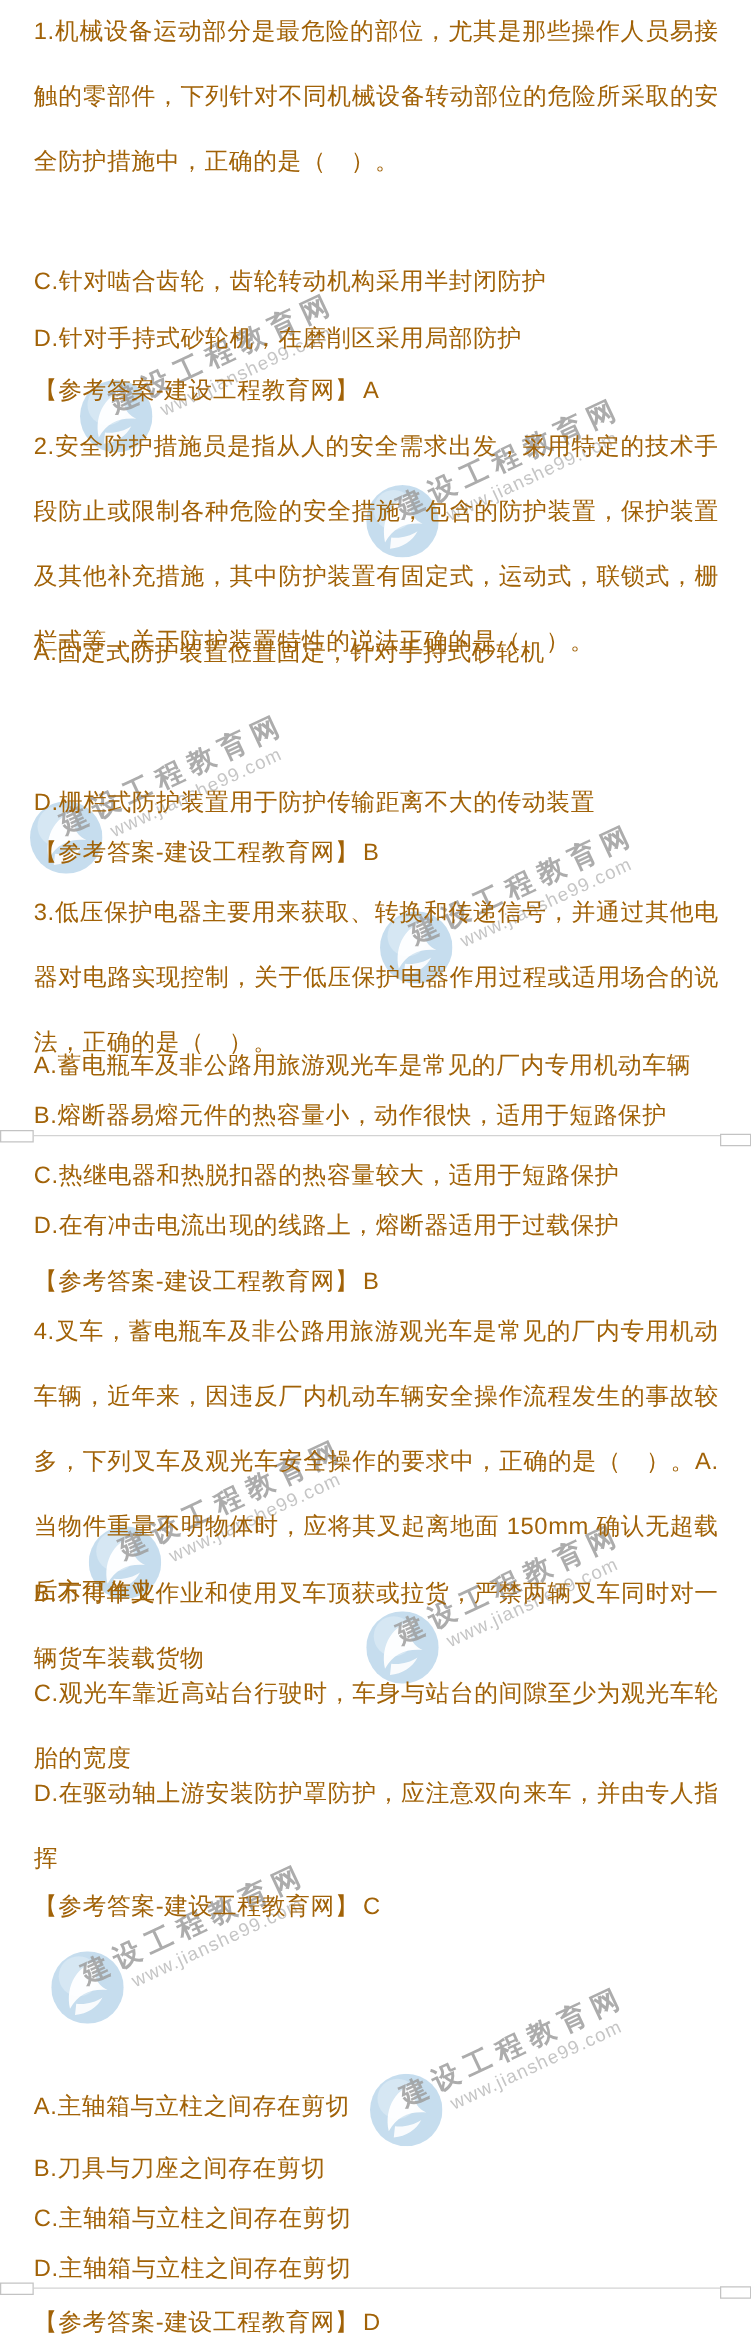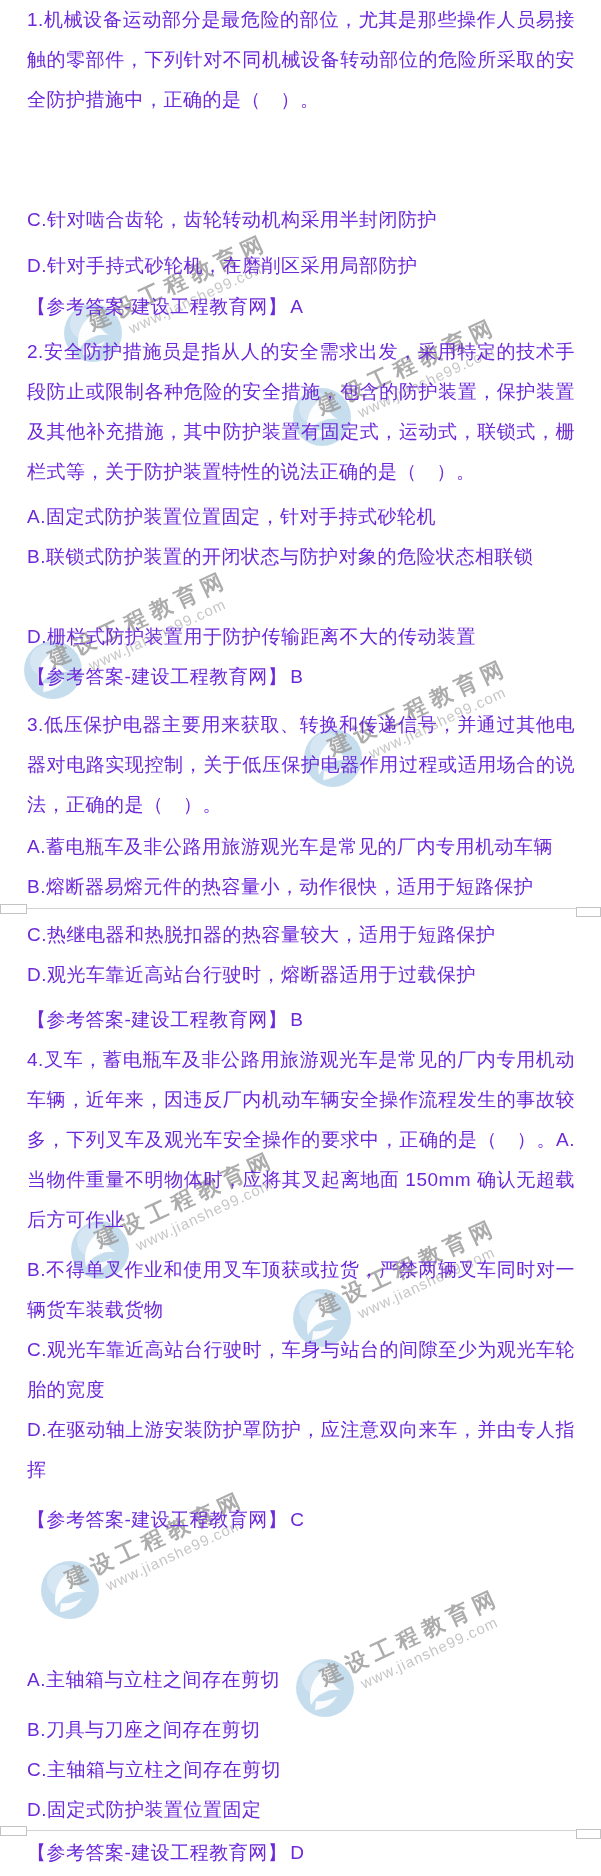--- a/index.html
+++ b/index.html
@@ -26,22 +26,22 @@
   }
   .wm-url{
     font-size:15px;color:#bfbfbf;opacity:.9;
     letter-spacing:1px;line-height:18px;margin-left:34px;
     font-family:"Liberation Sans","DejaVu Sans",sans-serif;
   }
   
   .content{position:absolute;inset:0;z-index:2;}
   .para{
     position:absolute;left:27px;width:548px;
-    font-size:19px;line-height:40px;letter-spacing:.5px;
-    color:#6d28d9;
+    font-size:19px;line-height:52px;letter-spacing:.5px;
+    color:#a16207;
     text-align:justify;text-align-last:left;
   }
   .answer-line{font-size:19px;}
   .answer-letter{margin-left:3px;font-family:"Liberation Sans","DejaVu Sans",sans-serif;}
   
   .pagebreak{position:absolute;left:0;width:601px;height:0;border-top:1px solid #d3d3d3;z-index:3;}
   .pb-box{position:absolute;height:8px;background:#ffffff;border:1px solid #c3c3c3;}
   .pb-box.left{left:0;top:-5px;width:25px;}
   .pb-box.right{right:0;top:-2px;width:23px;}
 </style>
@@ -151,41 +151,40 @@
 
   <div class="content">
 
     <div class="para" style="top:0px">1.机械设备运动部分是最危险的部位，尤其是那些操作人员易接触的零部件，下列针对不同机械设备转动部位的危险所采取的安全防护措施中，正确的是（　）。</div>
     <div class="para" style="top:200px">C.针对啮合齿轮，齿轮转动机构采用半封闭防护</div>
     <div class="para" style="top:246px">D.针对手持式砂轮机，在磨削区采用局部防护</div>
     <div class="para answer-line" style="top:287px"><span>【参考答案-建设工程教育网】</span><span class="answer-letter">A</span></div>
 
     <div class="para" style="top:332px">2.安全防护措施员是指从人的安全需求出发，采用特定的技术手段防止或限制各种危险的安全措施，包含的防护装置，保护装置及其他补充措施，其中防护装置有固定式，运动式，联锁式，栅栏式等，关于防护装置特性的说法正确的是（　）。</div>
     <div class="para" style="top:497px">A.固定式防护装置位置固定，针对手持式砂轮机</div>
-    <div class="para" style="top:537px">B.联锁式防护装置的开闭状态与防护对象的危险状态相联锁</div>
     <div class="para" style="top:617px">D.栅栏式防护装置用于防护传输距离不大的传动装置</div>
     <div class="para answer-line" style="top:657px"><span>【参考答案-建设工程教育网】</span><span class="answer-letter">B</span></div>
 
     <div class="para" style="top:705px">3.低压保护电器主要用来获取、转换和传递信号，并通过其他电器对电路实现控制，关于低压保护电器作用过程或适用场合的说法，正确的是（　）。</div>
     <div class="para" style="top:827px">A.蓄电瓶车及非公路用旅游观光车是常见的厂内专用机动车辆</div>
     <div class="para" style="top:867px">B.熔断器易熔元件的热容量小，动作很快，适用于短路保护</div>
     <div class="para" style="top:915px">C.热继电器和热脱扣器的热容量较大，适用于短路保护</div>
-    <div class="para" style="top:955px">D.观光车靠近高站台行驶时，熔断器适用于过载保护</div>
+    <div class="para" style="top:955px">D.在有冲击电流出现的线路上，熔断器适用于过载保护</div>
     <div class="para answer-line" style="top:1000px"><span>【参考答案-建设工程教育网】</span><span class="answer-letter">B</span></div>
 
     <div class="para" style="top:1040px">4.叉车，蓄电瓶车及非公路用旅游观光车是常见的厂内专用机动车辆，近年来，因违反厂内机动车辆安全操作流程发生的事故较多，下列叉车及观光车安全操作的要求中，正确的是（　）。A.当物件重量不明物体时，应将其叉起离地面 150mm 确认无超载后方可作业</div>
     <div class="para" style="top:1250px">B.不得单叉作业和使用叉车顶获或拉货，严禁两辆叉车同时对一辆货车装载货物</div>
     <div class="para" style="top:1330px">C.观光车靠近高站台行驶时，车身与站台的间隙至少为观光车轮胎的宽度</div>
     <div class="para" style="top:1410px">D.在驱动轴上游安装防护罩防护，应注意双向来车，并由专人指挥</div>
     <div class="para answer-line" style="top:1500px"><span>【参考答案-建设工程教育网】</span><span class="answer-letter">C</span></div>
 
     <div class="para" style="top:1660px">A.主轴箱与立柱之间存在剪切</div>
     <div class="para" style="top:1710px">B.刀具与刀座之间存在剪切</div>
     <div class="para" style="top:1750px">C.主轴箱与立柱之间存在剪切</div>
-    <div class="para" style="top:1790px">D.固定式防护装置位置固定</div>
+    <div class="para" style="top:1790px">D.主轴箱与立柱之间存在剪切</div>
     <div class="para answer-line" style="top:1833px"><span>【参考答案-建设工程教育网】</span><span class="answer-letter">D</span></div>
   </div>
 
   <div class="pagebreak" style="top:908px">
     <div class="pb-box left"></div>
     <div class="pb-box right"></div>
   </div>
   <div class="pagebreak" style="top:1830px">
     <div class="pb-box left"></div>
     <div class="pb-box right"></div>

